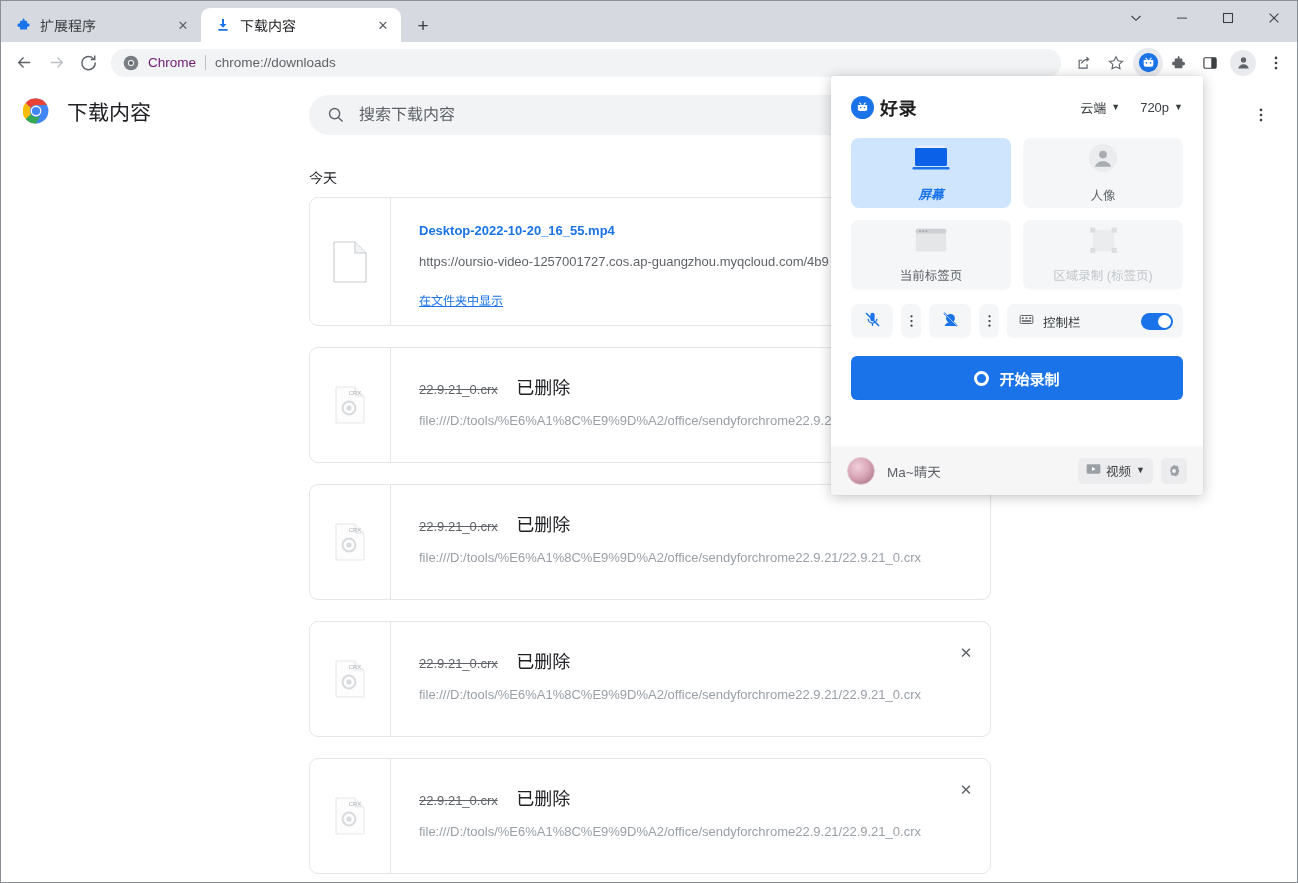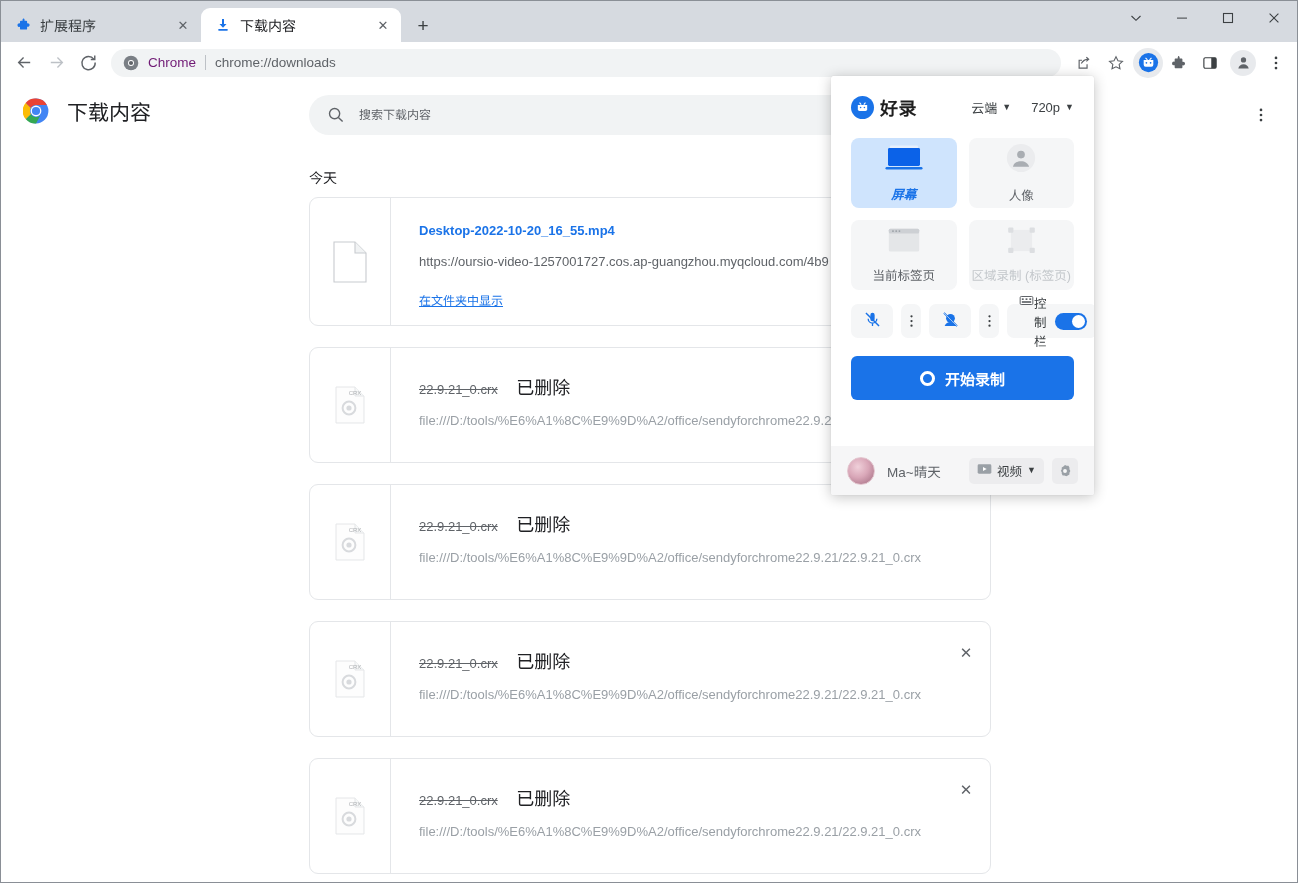--- a/index.html
+++ b/index.html
@@ -151,21 +151,21 @@
     border-radius: 20px;
     display: flex; align-items: center;
     padding: 0 18px;
     gap: 14px;
   }
   .search-ico { width: 18px; height: 18px; flex: 0 0 18px; color: #5f6368; }
   .search-input {
     flex: 1 1 auto;
     border: none; outline: none; background: transparent;
     font-family: inherit;
-    font-size: 12px; color: #3c4043;
+    font-size: 16px; color: #3c4043;
   }
   .search-input::placeholder { color: #5f6368; }
   .page-more {
     position: absolute; right: 22px; top: 16px;
     width: 32px; height: 32px;
     display: flex; align-items: center; justify-content: center;
     color: #3c4043;
   }
 
   .day-label {
@@ -232,21 +232,21 @@
     display: flex; align-items: center; justify-content: center;
     color: #5f6368; font-size: 15px; line-height: 1;
   }
   .file-ico-plain { width: 34px; height: 42px; }
   .crx-ico { width: 30px; height: 38px; opacity: .55; }
 
   
   .popup {
     position: absolute;
     left: 830px; top: 75px;
-    width: 263px; height: 419px;
+    width: 372px; height: 419px;
     background: #ffffff;
     border-radius: 2px;
     box-shadow: 0 2px 14px rgba(0,0,0,.24), 0 0 1px rgba(0,0,0,.16);
     overflow: hidden;
     display: flex; flex-direction: column;
   }
   .pop-head {
     height: 62px;
     display: flex; align-items: center;
     padding: 0 20px;
@@ -301,21 +301,21 @@
     display: flex; align-items: center; justify-content: center;
   }
   .ctrl-chip.icon { width: 42px; flex: 0 0 42px; }
   .ctrl-chip.dots { width: 20px; flex: 0 0 20px; }
   .ctrl-chip.bar {
     flex: 1 1 auto;
     justify-content: space-between;
     padding: 0 10px 0 12px;
     gap: 8px;
   }
-  .bar-left { display: flex; align-items: flex-start; }
+  .bar-left { display: flex; align-items: flex-start; gap: 9px; }
   .bar-label { font-size: 12.5px; color: #3c4043; }
   .toggle {
     width: 32px; height: 17px;
     border-radius: 9px; background: #1a73e8;
     position: relative; flex: 0 0 32px;
   }
   .toggle::after {
     content: ""; position: absolute;
     right: 2px; top: 2px;
     width: 13px; height: 13px; border-radius: 50%;

